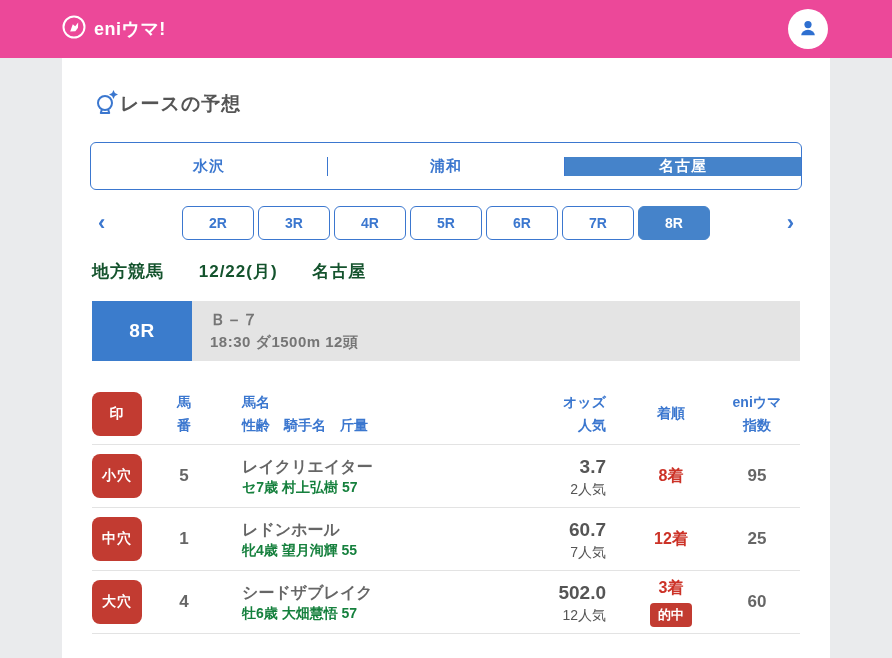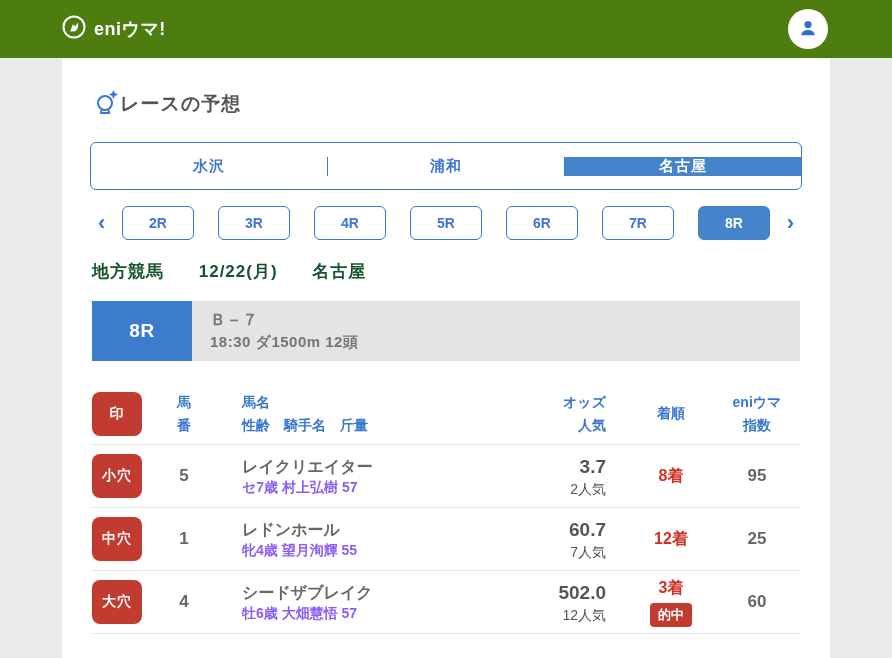--- a/index.html
+++ b/index.html
@@ -4,21 +4,21 @@
 <style>
   * { margin:0; padding:0; box-sizing:border-box; }
   html,body { width:892px; height:658px; overflow:hidden; }
   body {
     font-family:"Liberation Sans","DejaVu Sans",sans-serif;
     background:#eaebed;
     -webkit-font-smoothing:antialiased;
   }
   
   .appbar {
-    height:58px; background:#4d7c0f;
+    height:58px; background:#ec4899;
     display:flex; align-items:center; justify-content:space-between;
     padding:0 64px 0 62px;
   }
   .logo { display:flex; align-items:center; gap:8px; cursor:pointer; }
   .logo-text { color:#fff; font-weight:bold; font-size:18px; letter-spacing:.5px; }
   .avatar-btn {
     width:40px; height:40px; border-radius:50%; background:#fff; border:none;
     display:flex; align-items:center; justify-content:center; cursor:pointer;
   }
   
@@ -43,21 +43,21 @@
   .venue-tab.active { background:#4583ca; color:#fff; }
   
   .race-nav {
     display:flex; align-items:center; justify-content:space-between;
     margin:16px 2px 20px 2px;
   }
   .nav-arrow {
     background:none; border:none; color:#3b77cf; font-size:22px; line-height:1;
     cursor:pointer; padding:0 6px; font-weight:bold;
   }
-  .race-btns { display:flex; gap:24px; }
+  .race-btns { display:flex; gap:4px; }
   .race-btn {
     width:72px; height:34px; border:1px solid #3b77cf; border-radius:6px;
     background:#fff; color:#3b77cf; font-weight:bold; font-size:14px; cursor:pointer;
   }
   .race-btn.active { background:#4583ca; color:#fff; border-color:#4583ca; }
   
   .race-meta { margin:6px 2px 18px 2px; font-size:17px; font-weight:bold; color:#14532d; }
   .race-meta span { margin-right:30px; letter-spacing:1px; }
   
   .race-info { display:flex; height:60px; margin:0 2px 22px 2px; }
@@ -93,21 +93,21 @@
   .mark-badge {
     width:50px; height:44px; border-radius:8px; background:#c23b31; color:#fff;
     font-size:14px; font-weight:bold;
     display:flex; align-items:center; justify-content:center; letter-spacing:1px;
   }
   .col-center { text-align:center; }
   .col-right  { text-align:right; padding-right:22px; }
   .col-name   { padding-left:16px; text-align:left; }
   .cell-num   { font-size:17px; font-weight:bold; color:#666; }
   .cell-horse { font-size:16px; font-weight:bold; color:#666; line-height:1.55; }
-  .cell-detail{ font-size:14px; font-weight:bold; color:#8b5cf6; }
+  .cell-detail{ font-size:14px; font-weight:bold; color:#15803d; }
   .cell-odds  { font-size:19px; font-weight:bold; color:#555; line-height:1.5; }
   .cell-pop   { font-size:14px; font-weight:normal; color:#555; }
   .cell-result{ font-size:16px; font-weight:bold; color:#cc3227; }
   .hit-badge {
     display:inline-block; margin-top:4px; background:#c23b31; color:#fff;
     font-size:13px; font-weight:bold; padding:3px 8px; border-radius:4px;
   }
   .cell-index { font-size:17px; font-weight:bold; color:#666; }
 </style>
 </head>

